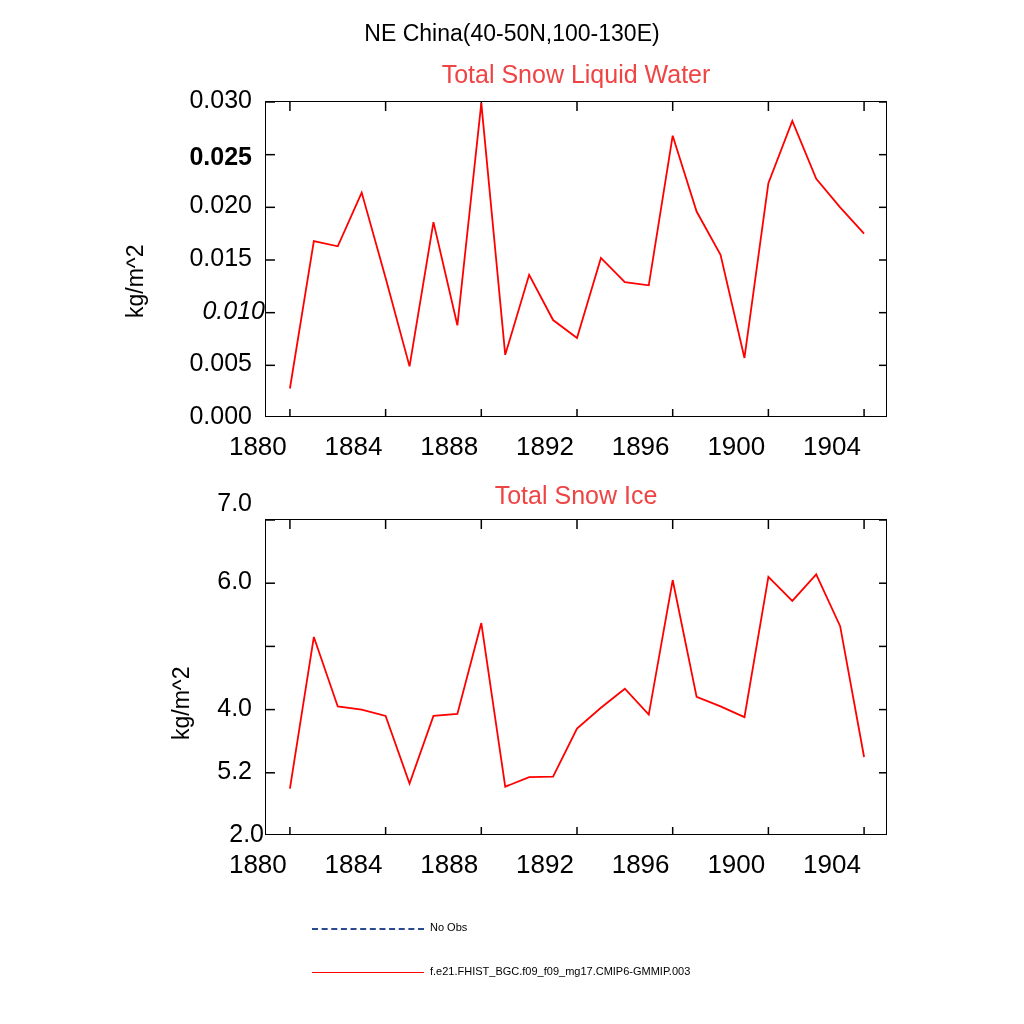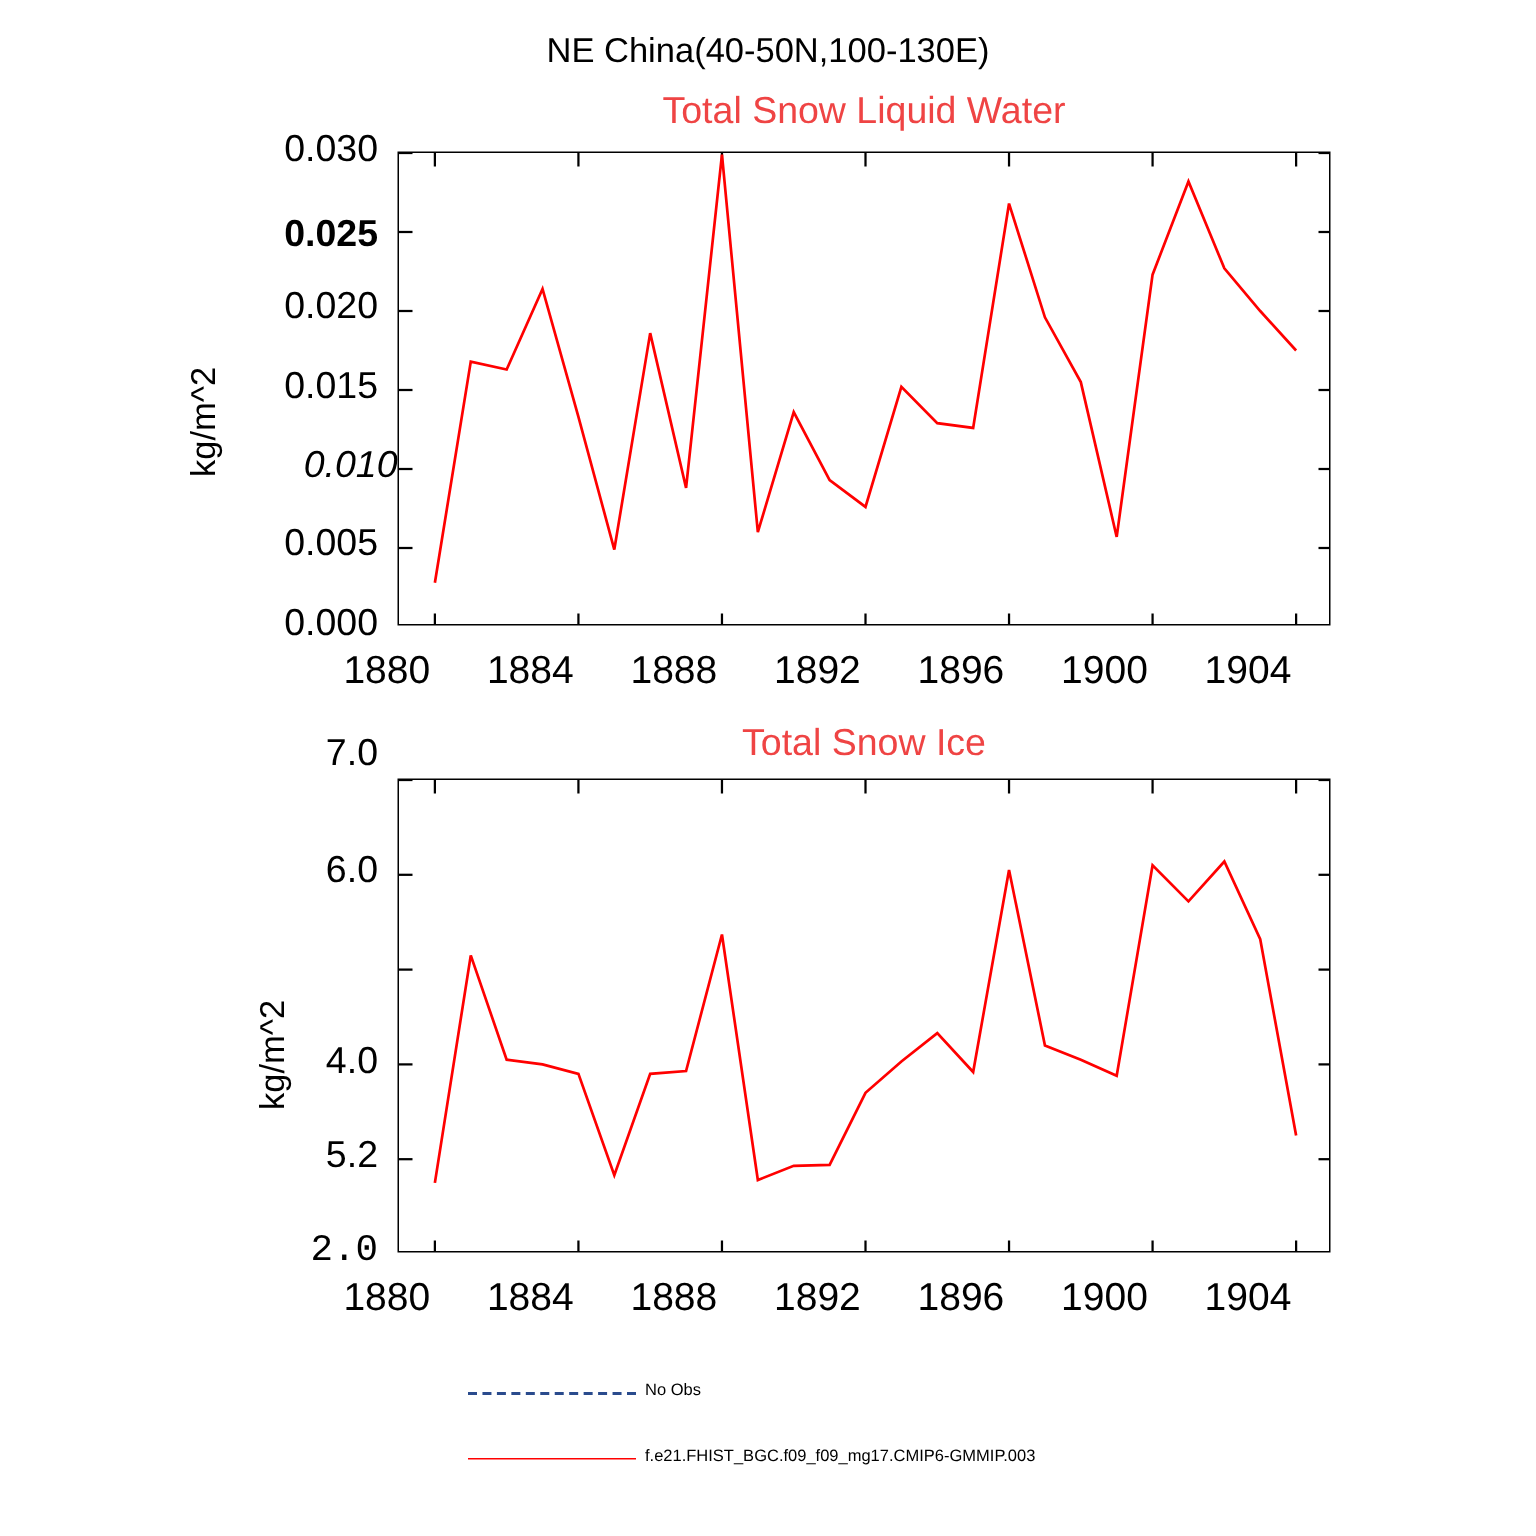--- a/index.html
+++ b/index.html
@@ -175,18 +175,18 @@
     <div class="ytick" style="left: 7px; top: 190.333px; width: 245px;">0.020</div>
     <div class="ytick" style="left: 7px; top: 142px; width: 245px; font-weight: bold;">0.025</div>
     <div class="ytick" style="left: 7px; top: 85px; width: 245px;">0.030</div>
     <div class="xtick" style="left: 228.923px; top: 849px; width: 120px;">1880</div>
     <div class="xtick" style="left: 324.615px; top: 849px; width: 120px;">1884</div>
     <div class="xtick" style="left: 420.308px; top: 849px; width: 120px;">1888</div>
     <div class="xtick" style="left: 516px; top: 849px; width: 120px;">1892</div>
     <div class="xtick" style="left: 611.692px; top: 849px; width: 120px;">1896</div>
     <div class="xtick" style="left: 707.385px; top: 849px; width: 120px;">1900</div>
     <div class="xtick" style="left: 803.077px; top: 849px; width: 120px;">1904</div>
-    <div class="ytick" style="left: 7px; top: 819px; width: 245px; font-family: Liberation Mono, monospace;">2.0</div>
+    <div class="ytick" style="left: 19px; top: 819px; width: 245px;">2.0</div>
     <div class="ytick" style="left: 7px; top: 755.8px; width: 245px;">5.2</div>
     <div class="ytick" style="left: 7px; top: 692.6px; width: 245px;">4.0</div>
     <div class="ytick" style="left: 7px; top: 566.2px; width: 245px;">6.0</div>
     <div class="ytick" style="left: 7px; top: 488px; width: 245px;">7.0</div>
   </div>
 
 </body></html>

